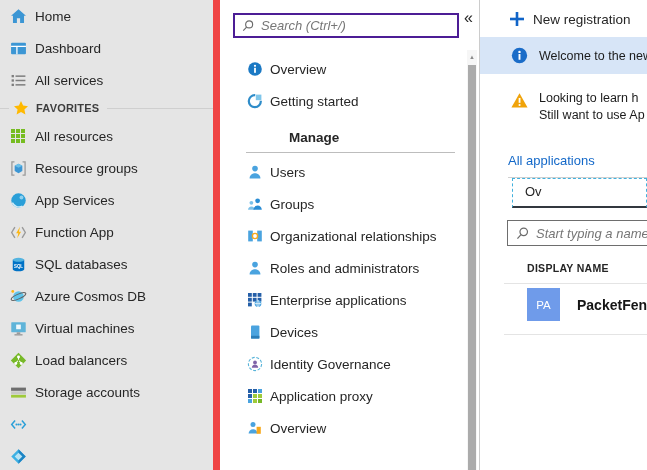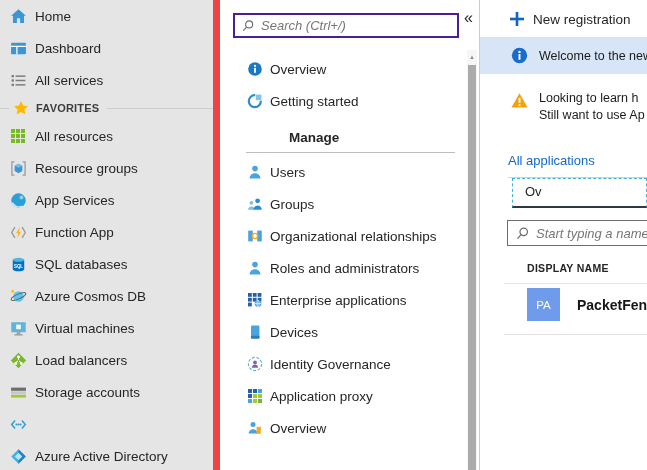--- a/index.html
+++ b/index.html
@@ -238,21 +238,20 @@
     </div>
 
     <div class="ls-item">
       <span class="ic">
         <svg width="17" height="17" viewBox="0 0 16 16">
             <polygon points="8,1.2 14.8,8 8,14.8 1.2,8" fill="#3db1e4"></polygon>
             <polygon points="8,1.2 14.8,8 8,14.8" fill="#1d84c4"></polygon>
             <polygon points="8,4.4 11.6,8 8,11.6 4.4,8" fill="#b8e4f5"></polygon>
           </svg>
       </span>
-      <span>Azure Active Directory</span>
     </div>
   </nav>
 
   <div class="middle-panel">
 
     <div class="mp-search-row">
       <div class="mp-search">
         <span class="ic">
           <svg width="14" height="14" viewBox="0 0 16 16">
               <circle cx="9.3" cy="6.2" r="4" fill="none" stroke="#6b6b6b" stroke-width="1.3"></circle>

